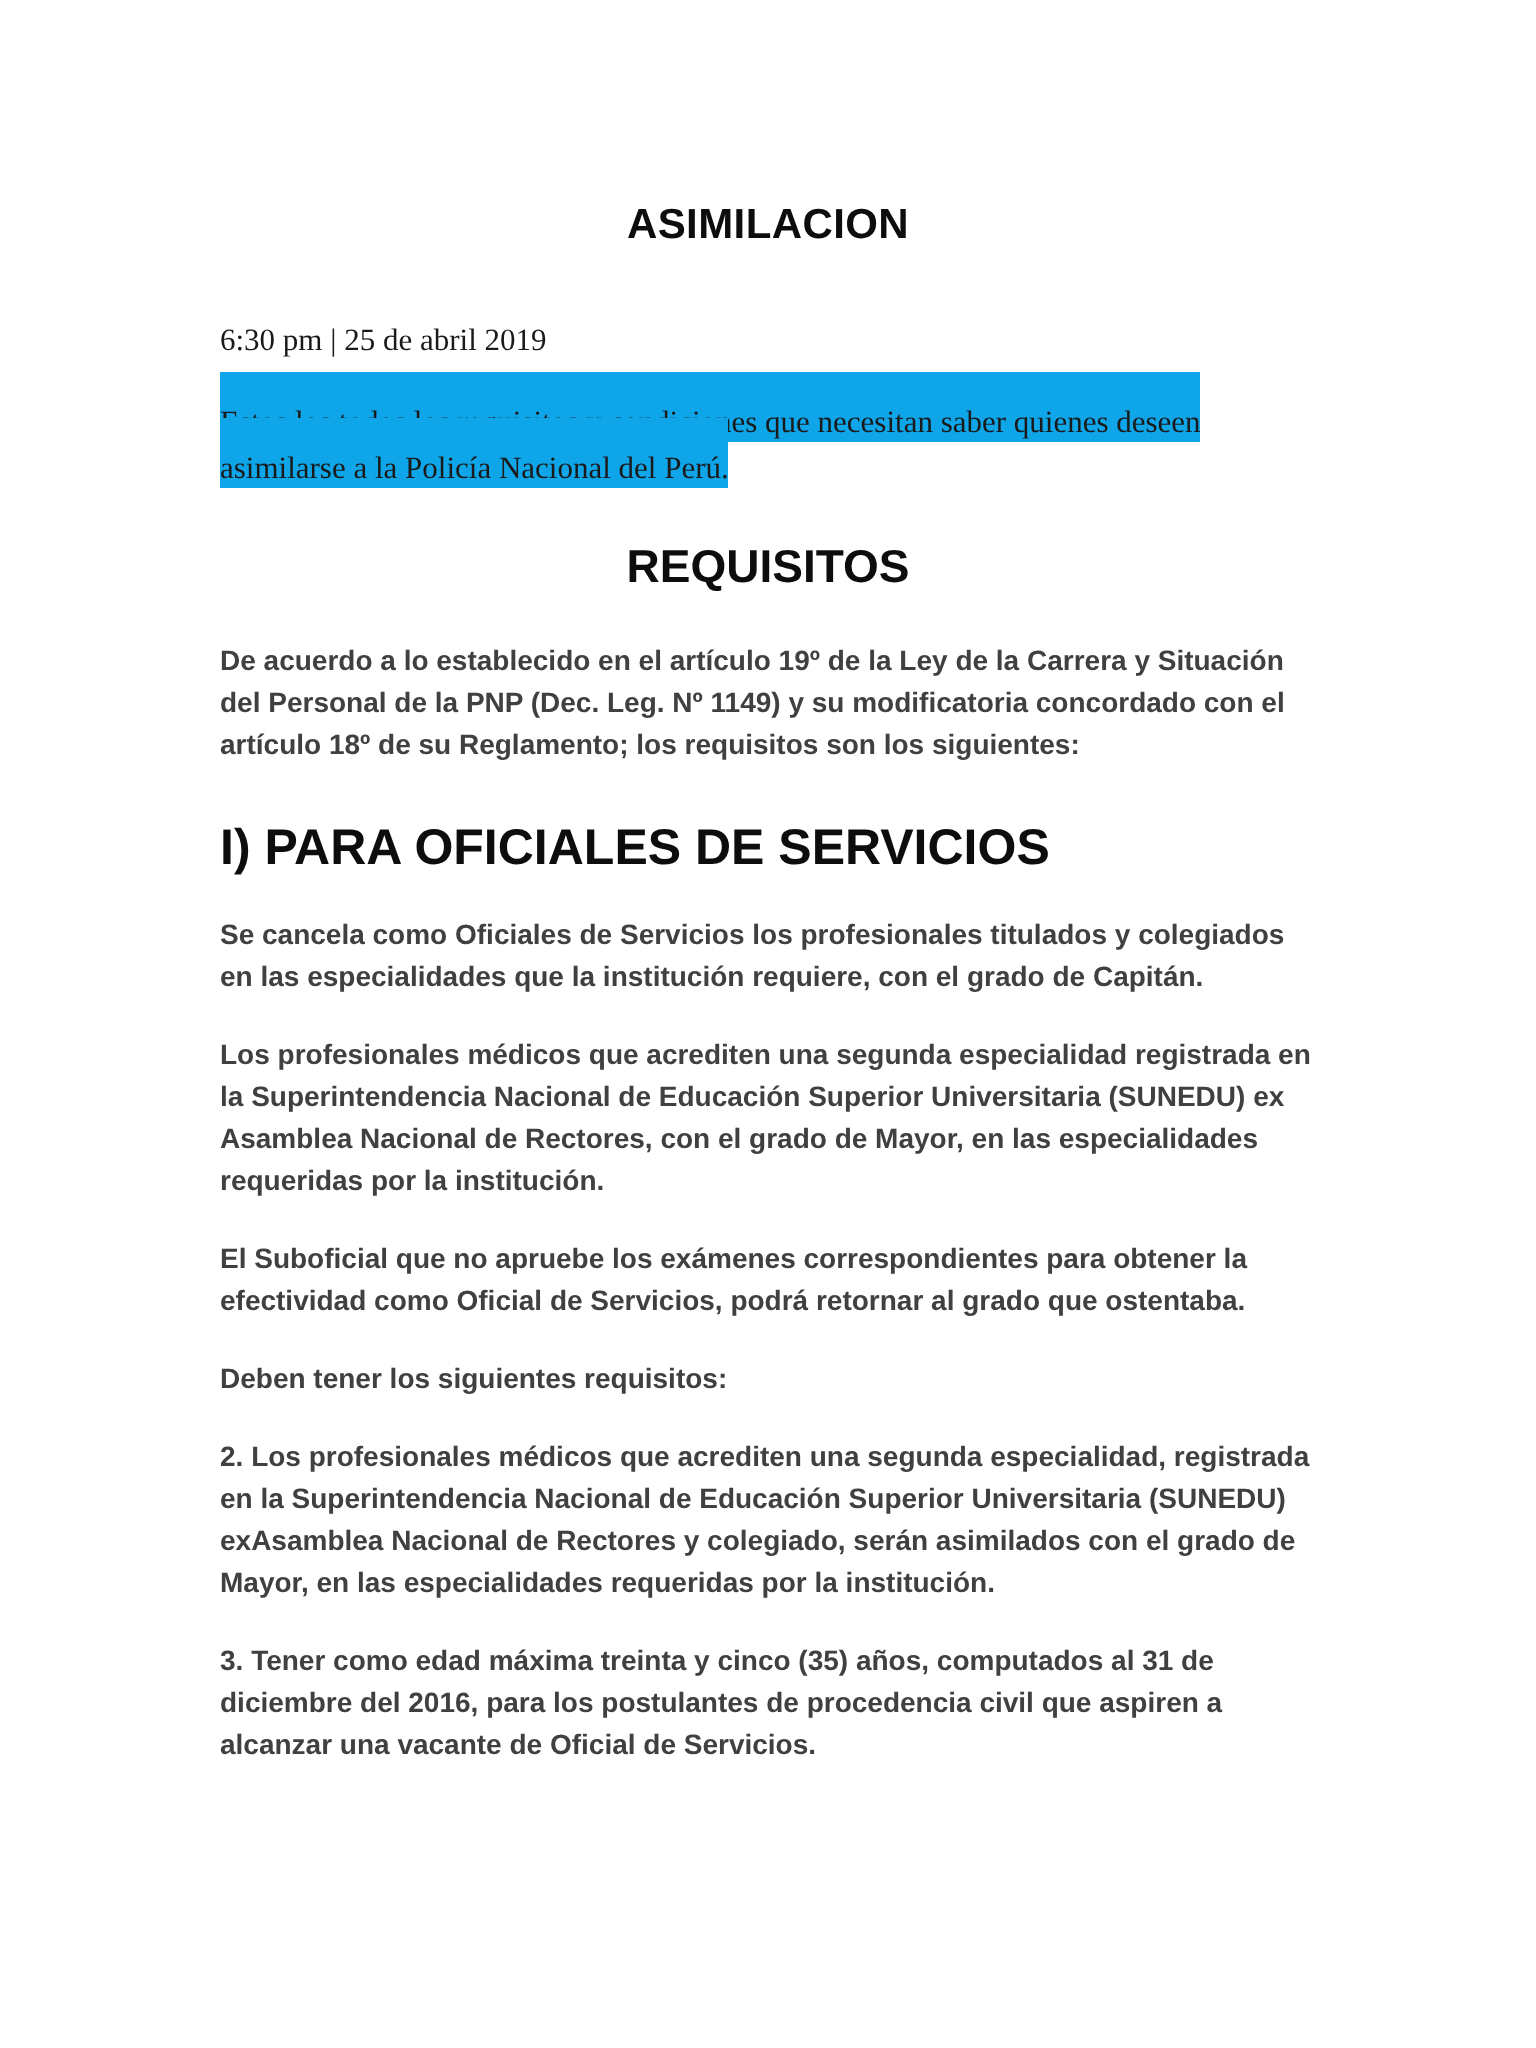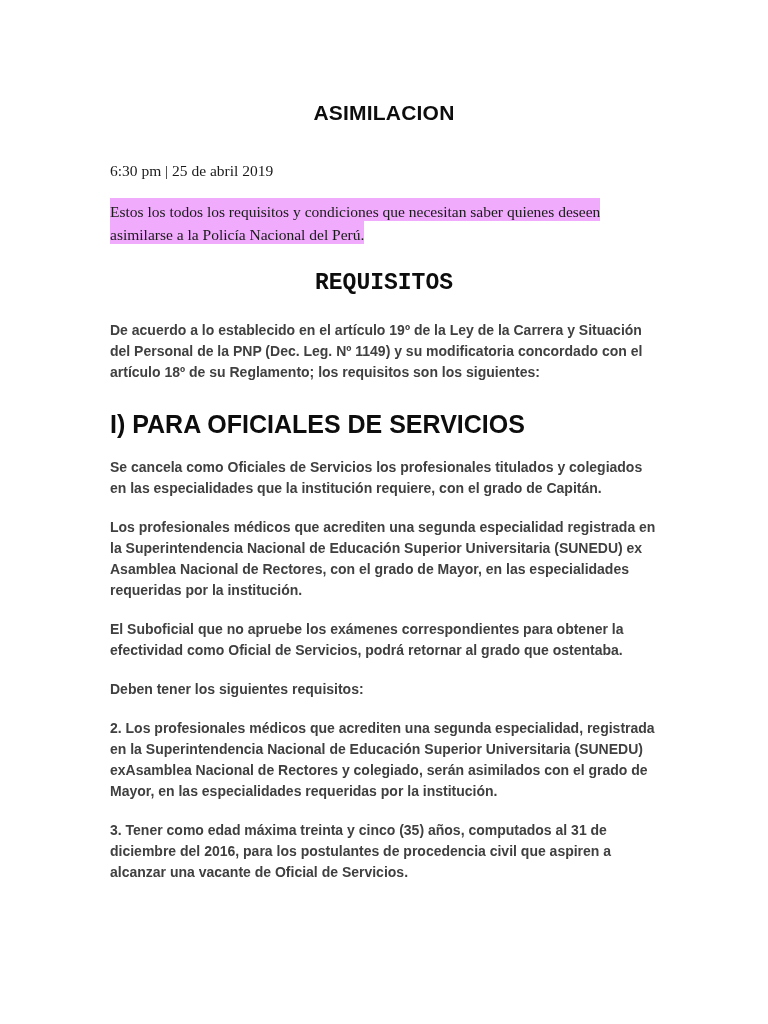--- a/index.html
+++ b/index.html
@@ -54,31 +54,31 @@
   .lead-highlight {
     margin: 0;
     padding-top: 20px;
     font-family: "Liberation Serif", serif;
     font-size: 15.5px;
     line-height: 1.45;
     color: #1a1a1a;
     text-align: left;
   }
   .lead-highlight .hl {
-    background-color: #f0abfc;
+    background-color: #0ea5e9;
     box-decoration-break: clone;
     -webkit-box-decoration-break: clone;
-    padding: 5px 0 1px 0;
+    padding: 17px 0 1px 0;
   }
 
   .heading-serif-center {
     margin: 0;
     padding-top: 24px;
     text-align: center;
-    font-family: Liberation Mono, monospace;
+    font-family: Liberation Sans, sans-serif;
     font-weight: bold;
     font-size: 23px;
     color: #0d0d0d;
     line-height: 1.2;
   }
 
   .heading-serif-left {
     margin: 0;
     padding-top: 26px;
     text-align: left;

